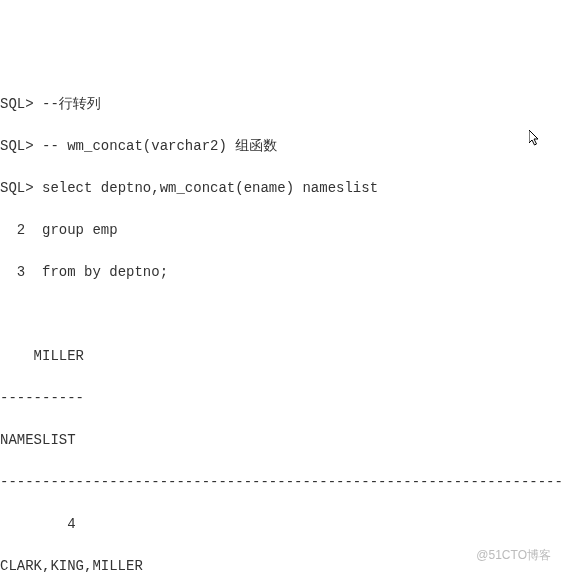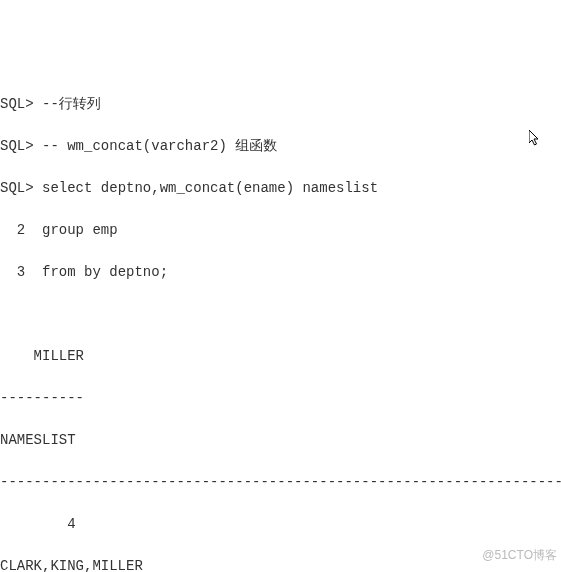--- a/index.html
+++ b/index.html
@@ -14,21 +14,21 @@
       position: relative;
       width: 561px;
       height: 572px;
       overflow: hidden;
       box-sizing: border-box;
     }
     .line { display: block; }
     .watermark {
       position: absolute;
       bottom: 8px;
-      right: 4px;
+      right: 10px;
       color: #bbb;
       font-family: Arial, sans-serif;
       font-size: 12px;
     }
     .cursor {
       position: absolute;
       top: 130px;
       right: 20px;
       width: 12px;
       height: 18px;

